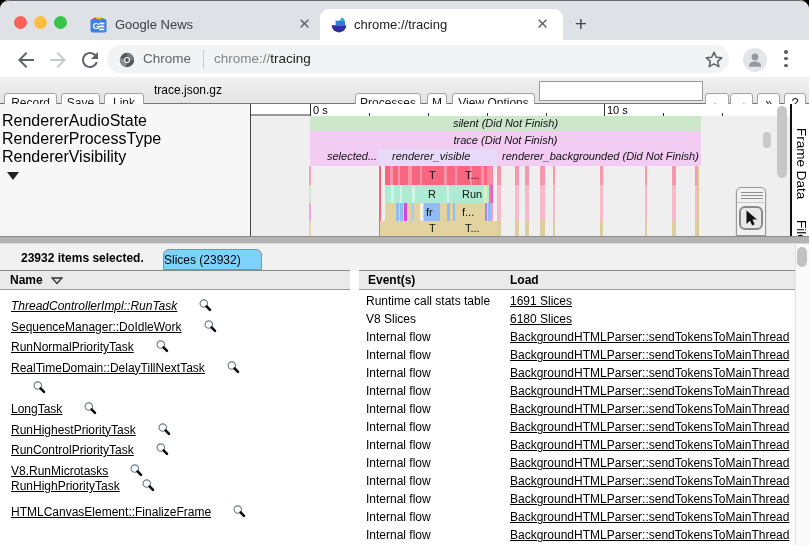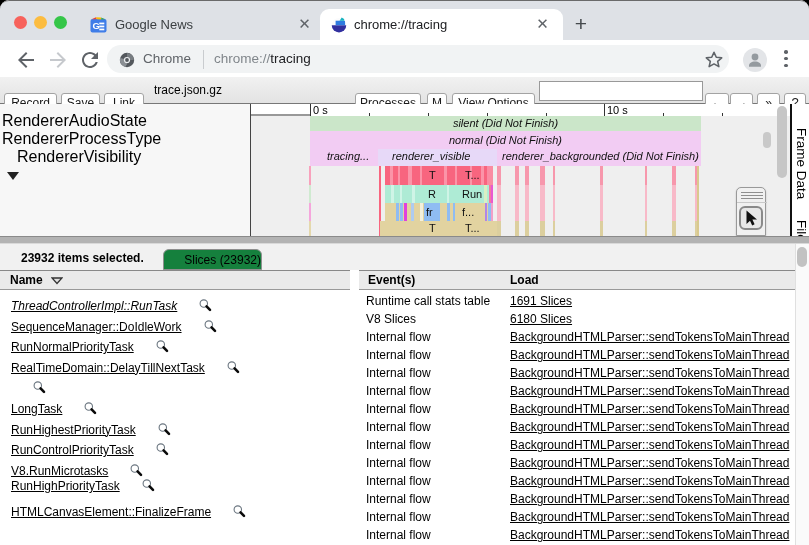--- a/index.html
+++ b/index.html
@@ -133,42 +133,42 @@
     <div class="tbtn" style="left:705px; width:24px; font-size:13px;">←</div>
     <div class="tbtn" style="left:730px; width:23px; font-size:13px;">→</div>
     <div class="tbtn" style="left:757px; width:23px; font-size:12px;">»</div>
     <div class="tbtn" style="left:784px; width:22px; font-size:13px;">?</div>
   </div>
 
   <div id="timeline">
     <div id="tlleft">
         <div style="top:7px;">RendererAudioState</div>
         <div style="top:25px;">RendererProcessType</div>
-        <div style="top:43px;margin-left:15px;">RendererVisibility</div>
+        <div style="top:43px;">RendererVisibility</div>
         <div style="top:68px; left:7px; width:0; height:0; border-left:6px solid transparent; border-right:6px solid transparent; border-top:8px solid #222;"></div>
       </div>
 
     <div class="abs" style="left:251px; top:0; width:539px; height:12px; background:#fff;"></div>
     <div class="abs" style="left:251px; top:10px; width:59px; height:2px; background:#999;"></div>
     <div class="abs" style="left:310px; top:0; width:1px; height:12px; background:#333;"></div>
     <div class="abs" style="left:604px; top:0; width:1px; height:12px; background:#333;"></div>
     <div class="abs" style="left:313px; top:0px; font-size:11px; color:#000;">0 s</div>
     <div class="abs" style="left:607px; top:0px; font-size:11px; color:#000;">10 s</div>
     <div class="abs" style="left:369px; top:9px; width:1px; height:3px; background:#333;"></div>
     <div class="abs" style="left:428px; top:9px; width:1px; height:3px; background:#333;"></div>
     <div class="abs" style="left:487px; top:9px; width:1px; height:3px; background:#333;"></div>
     <div class="abs" style="left:546px; top:9px; width:1px; height:3px; background:#333;"></div>
     <div class="abs" style="left:663px; top:9px; width:1px; height:3px; background:#333;"></div>
     <div class="abs" style="left:722px; top:9px; width:1px; height:3px; background:#333;"></div>
 
     <div class="band" style="left:310px; top:12px; width:391px; height:15px; line-height:15px; background:#CBE6C9;">silent (Did Not Finish)</div>
-    <div class="band" style="left:310px; top:27px; width:391px; height:18px; line-height:18px; background:#F2CCF3;">normal (Did Not Finish)</div>
+    <div class="band" style="left:310px; top:27px; width:391px; height:18px; line-height:18px; background:#F2CCF3;">trace (Did Not Finish)</div>
     <div class="band" style="left:310px; top:45px; width:391px; height:17px; background:#F2CCF3;"></div>
     <div class="band" style="left:378px; top:45px; width:119px; height:17px; background:#E7D9F8;"></div>
-    <div class="band" style="left:327px; top:46px;">tracing...</div>
+    <div class="band" style="left:327px; top:46px;">selected...</div>
     <div class="band" style="left:392px; top:46px;">renderer_visible</div>
     <div class="band" style="left:502px; top:46px;">renderer_backgrounded (Did Not Finish)</div>
 
     <div id="rows">
         <div class="abs" style="left:309px; top:62px; width:2px; height:19px; background:#F8A1BC;"></div>
         <div class="abs" style="left:309px; top:81px; width:2px; height:18px; background:#CFEAD0;"></div>
         <div class="abs" style="left:309px; top:99px; width:2px; height:18px; background:#F5A6DC;"></div>
         <div class="abs" style="left:309px; top:117px; width:2px; height:15px; background:#E4D8AC;"></div>
         <div class="abs" style="left:379px; top:62px; width:2px; height:70px; background:#F8657F;"></div>
         <div class="abs" style="left:385px; top:62px; width:108px; height:19px; background:#F8657F;"></div>
@@ -265,21 +265,21 @@
 
     <div id="righttabs">
       <div class="vtext" style="top:24px;">Frame Data</div>
       <div class="vtext" style="top:116px;">File</div>
     </div>
   </div>
 
   <div id="divider"></div>
   <div id="btabrow">
     <div class="abs" style="left:21px; top:7px; font-weight:bold; font-size:12px; color:#000;">23932 items selected.</div>
-    <div class="abs" style="left:163px; top:5px; width:99px; height:21px; background:#15803d; border:1px solid #8f8f8f; border-radius:6px 6px 0 0; text-align:right; font-size:12px; line-height:20px;">Slices (23932)</div>
+    <div class="abs" style="left:163px; top:5px; width:99px; height:21px; background:#7dd3fc; border:1px solid #8f8f8f; border-radius:6px 6px 0 0; text-align:left; font-size:12px; line-height:20px;">Slices (23932)</div>
   </div>
   <div id="bheader">
     <div class="abs" style="left:0; top:0; width:350px; height:20px; background:#EAEAEA; border-top:1px solid #888; border-bottom:1px solid #999;"></div>
     <div class="abs" style="left:359px; top:0; width:436px; height:20px; background:#EAEAEA; border-top:1px solid #888; border-bottom:1px solid #999;"></div>
     <div class="hcell" style="left:10px;">Name</div>
       <svg class="abs" style="left:51px; top:7px;" width="12" height="8" viewBox="0 0 12 8">
         <path d="M1,1 L11,1 L6,6.5 Z" fill="#e0e0e0" stroke="#333" stroke-width="1.3"></path>
       </svg>
     <div class="hcell" style="left:368px;">Event(s)</div>
     <div class="hcell" style="left:510px;">Load</div>

